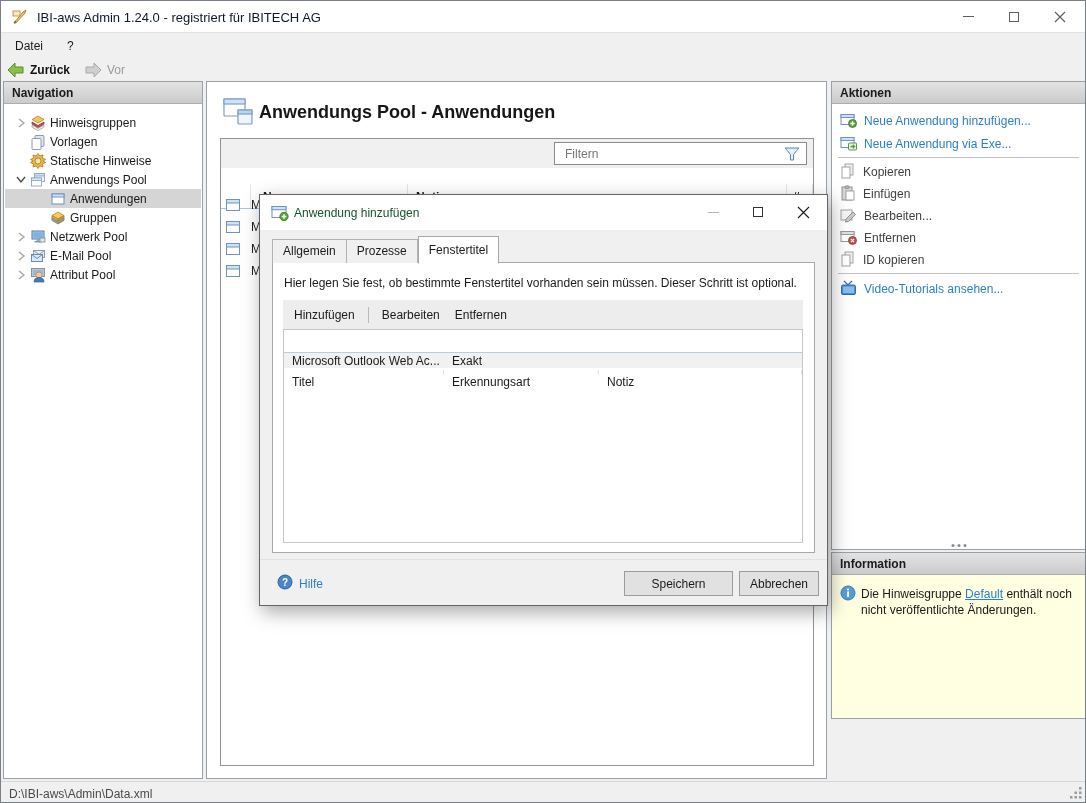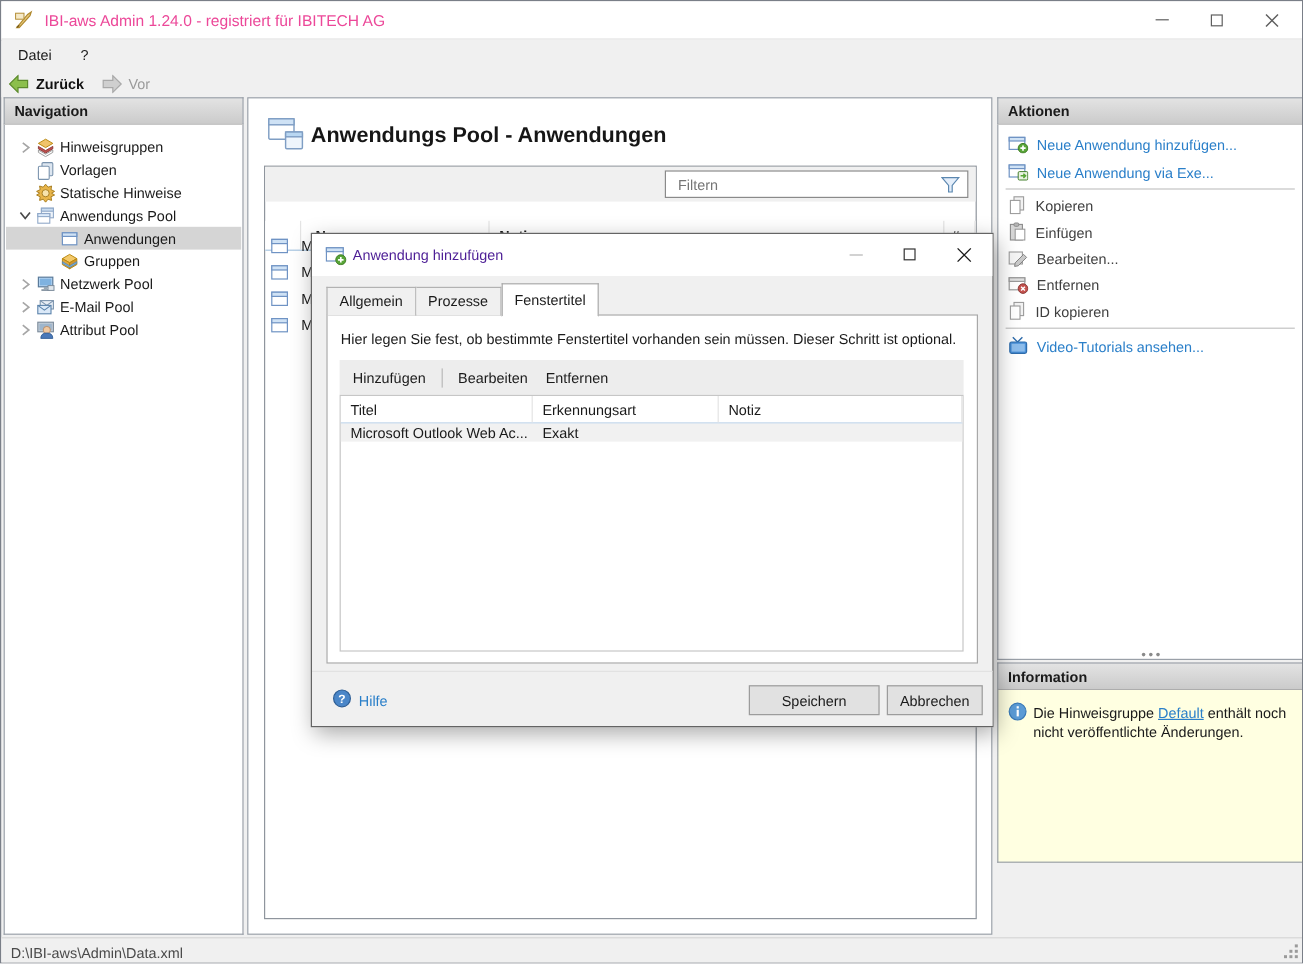--- a/index.html
+++ b/index.html
@@ -3,21 +3,21 @@
 <meta charset="utf-8">
 <style>
   * { box-sizing: border-box; margin: 0; padding: 0; }
   html,body { background:#fff; }
   body { font-family:"Liberation Sans", sans-serif; font-size:12px; color:#1a1a1a; }
   .app { position:relative; width:1086px; height:803px; background:#f0f0f0; border:1px solid #7a7f88; overflow:hidden; }
 
   
   .titlebar { position:absolute; left:0; top:0; width:100%; height:32px; background:#fff; border-bottom:1px solid #e3e3e3; }
   .titlebar .app-icon { position:absolute; left:10px; top:7px; }
-  .titlebar .title { position:absolute; left:36px; top:9px; font-size:13px; color:#ec4899; }
+  .titlebar .title { position:absolute; left:36px; top:9px; font-size:13px; color:#0f172a; }
   .winctl { position:absolute; top:0; width:46px; height:31px; display:flex; align-items:center; justify-content:center; }
   .winctl.min { right:94px; } .winctl.max { right:48px; } .winctl.close { right:2px; }
 
   
   .menubar { position:absolute; left:0; top:33px; width:100%; height:24px; background:#f0f0f0; display:flex; align-items:center; }
   .menu-item { padding:4px 10px; margin-left:4px; }
   .toolbar { position:absolute; left:0; top:57px; width:100%; height:23px; background:#f0f0f0; display:flex; align-items:center; }
   .tb-btn { display:flex; align-items:center; gap:5px; padding:0 8px 0 6px; height:22px; }
   .tb-btn .lbl-back { font-weight:bold; color:#111; }
   .tb-btn .lbl-fwd { color:#9a9a9a; }
@@ -67,36 +67,36 @@
   .link { color:#2a7fc9; text-decoration:underline; cursor:pointer; }
 
   
   .statusbar { position:absolute; left:0; top:780px; width:100%; height:23px; background:#f0f0f0; border-top:1px solid #d6d6d6; }
   .statusbar .path { position:absolute; left:8px; top:5px; color:#4a4a4a; }
   .grip { position:absolute; right:2px; bottom:2px; }
 
   
   .dialog { position:absolute; left:258px; top:193px; width:569px; height:412px; background:#f0f0f0; border:1px solid #646464; box-shadow:3px 6px 18px rgba(0,0,0,.35); z-index:10; }
   .dlg-titlebar { position:absolute; left:0; top:0; width:100%; height:35px; background:#fff; }
-  .dlg-title { position:absolute; left:34px; top:11px; color:#4c1d95; }
+  .dlg-title { position:absolute; left:34px; top:11px; color:#14532d; }
   .dlg-icon { position:absolute; left:11px; top:9px; }
   .dlg-ctl { position:absolute; top:2px; width:44px; height:30px; display:flex; align-items:center; justify-content:center; }
   .dlg-ctl.min { right:92px; } .dlg-ctl.max { right:47px; } .dlg-ctl.close { right:2px; }
   .tabs { position:absolute; left:12px; top:40px; height:28px; display:flex; align-items:flex-end; z-index:2; }
   .tab { height:24px; padding:4px 10px 0 10px; background:#f0f0f0; border:1px solid #b2b2b2; border-bottom:none; margin-right:0; }
   .tab + .tab { border-left:none; }
   .tab.active { height:28px; padding-top:6px; background:#fff; border:1px solid #a8a8a8; border-bottom:1px solid #fff; margin-bottom:-1px; font-size:12px; }
   .dlg-panel { position:absolute; left:12px; top:67px; width:543px; height:291px; background:#fff; border:1px solid #a8a8a8; z-index:1; }
   .dlg-desc { position:absolute; left:11px; top:13px; }
   .dlg-toolbar { position:absolute; left:10px; right:11px; top:37px; height:29px; background:#ededed; display:flex; align-items:center; }
   .dlg-tb-btn { padding:0 11px; }
   .dlg-tb-sep { width:0; height:16px; border-left:1px solid #b9b9b9; margin:0 2px; }
   .dlg-table { position:absolute; left:10px; right:11px; top:66px; bottom:9px; border:1px solid #c6c6c6; background:#fff; }
   .dlg-th { display:flex; height:23px; border-bottom:1px solid #b5cde6; background:#fff; }
-  .dlg-th .c { padding:5px 0 0 8px; border-right:1px solid #e4e4e4; }
+  .dlg-th .c { padding:5px 0 0 8px; border-right:1px solid #e4e4e4;margin-top:40px; }
   .dt-titel { width:160px; } .dt-erk { width:155px; } .dt-notiz { flex:1; }
   .dlg-row { display:flex; height:15px; background:#f1f1f1; align-items:center; }
   .dlg-row .c { padding-left:8px; }
   .dlg-bottom { position:absolute; left:0; bottom:0; width:100%; height:46px; background:#f0f0f0; border-top:1px solid #e2e2e2; }
   .help { position:absolute; left:17px; top:14px; display:flex; align-items:center; gap:6px; color:#2a7fc9; }
   .btn { position:absolute; top:11px; height:25px; background:#e1e1e1; border:1px solid #9c9c9c; text-align:center; padding-top:5px; }
   .btn.save { right:94px; width:109px; }
   .btn.cancel { right:8px; width:80px; }
 
   

